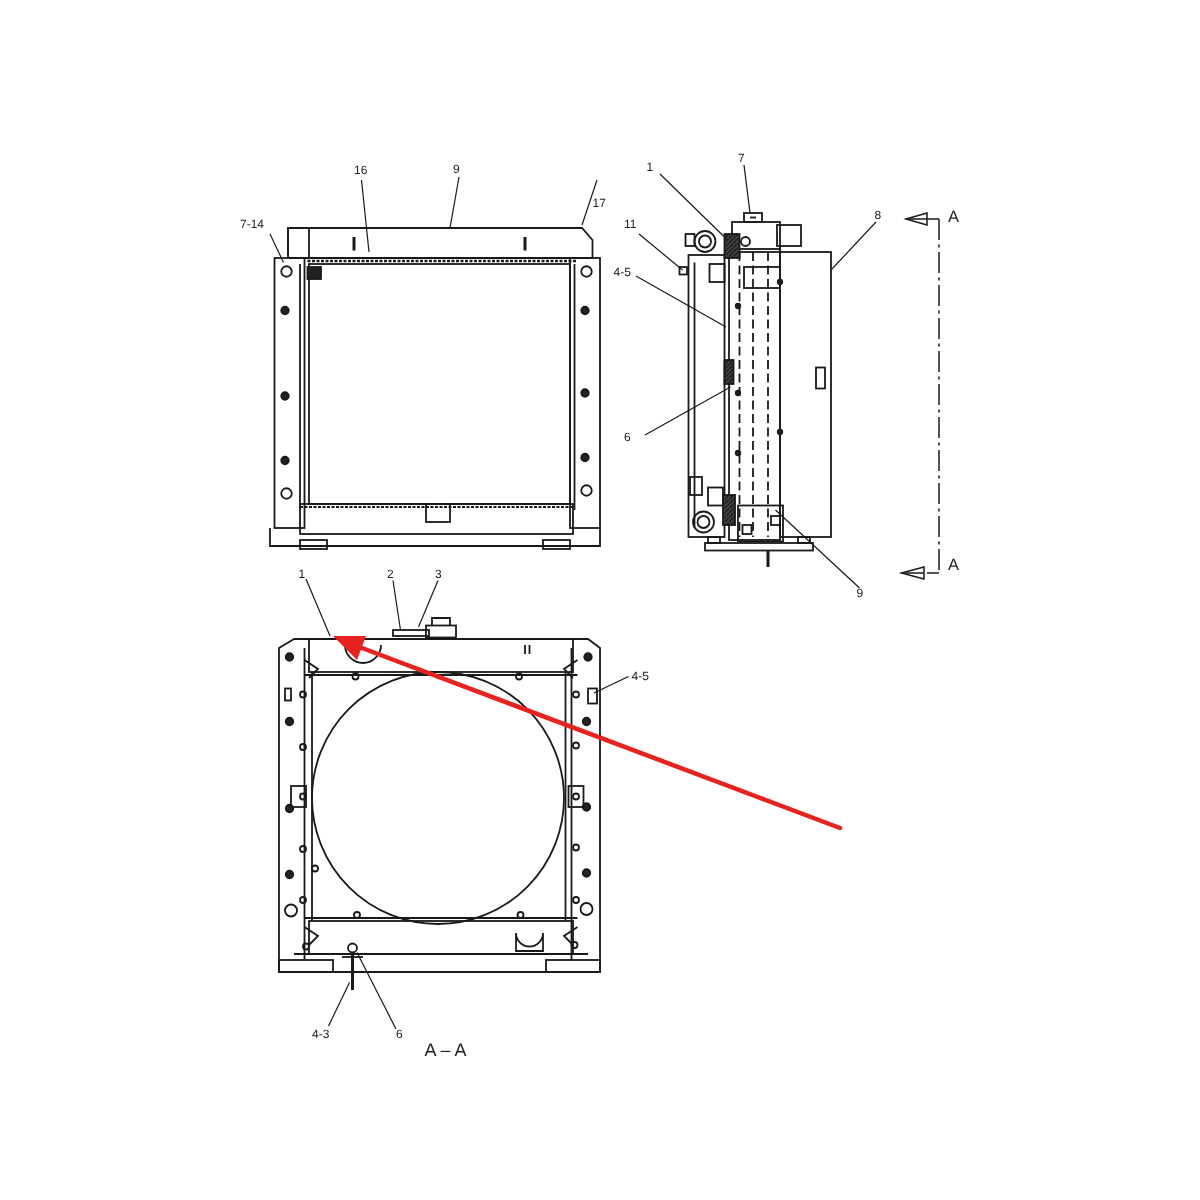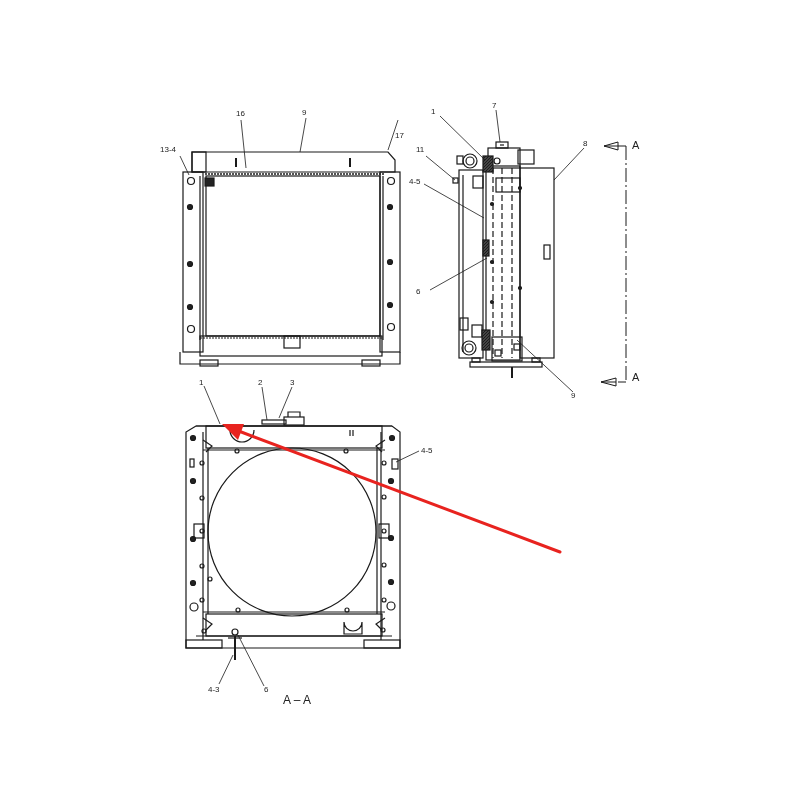--- a/index.html
+++ b/index.html
@@ -213,21 +213,21 @@
     <line x1="219" y1="684" x2="233" y2="655"></line>
     <line x1="264" y1="686" x2="238" y2="635"></line>
   </g>
 
   <g>
     <line x1="560" y1="552" x2="236" y2="430" stroke="#e8231f" stroke-width="3" stroke-linecap="round"></line>
     <path d="M222 424 L244 424 L238 440 Z" fill="#e8231f"></path>
   </g>
 </svg>
 
-<span class="lbl" style="left:160px;top:146px;">13-4</span>
+<span class="lbl" style="left:160px;top:146px;">7-14</span>
 <span class="lbl" style="left:236px;top:110px;">16</span>
 <span class="lbl" style="left:302px;top:109px;">9</span>
 <span class="lbl" style="left:395px;top:110px;margin-top:22px;">17</span>
 
 <span class="lbl" style="left:431px;top:108px;">1</span>
 <span class="lbl" style="left:492px;top:102px;">7</span>
 <span class="lbl" style="left:583px;top:140px;">8</span>
 <span class="lbl" style="left:416px;top:146px;text-align:right;">11</span>
 <span class="lbl" style="left:409px;top:178px;">4-5</span>
 <span class="lbl" style="left:416px;top:288px;">6</span>

